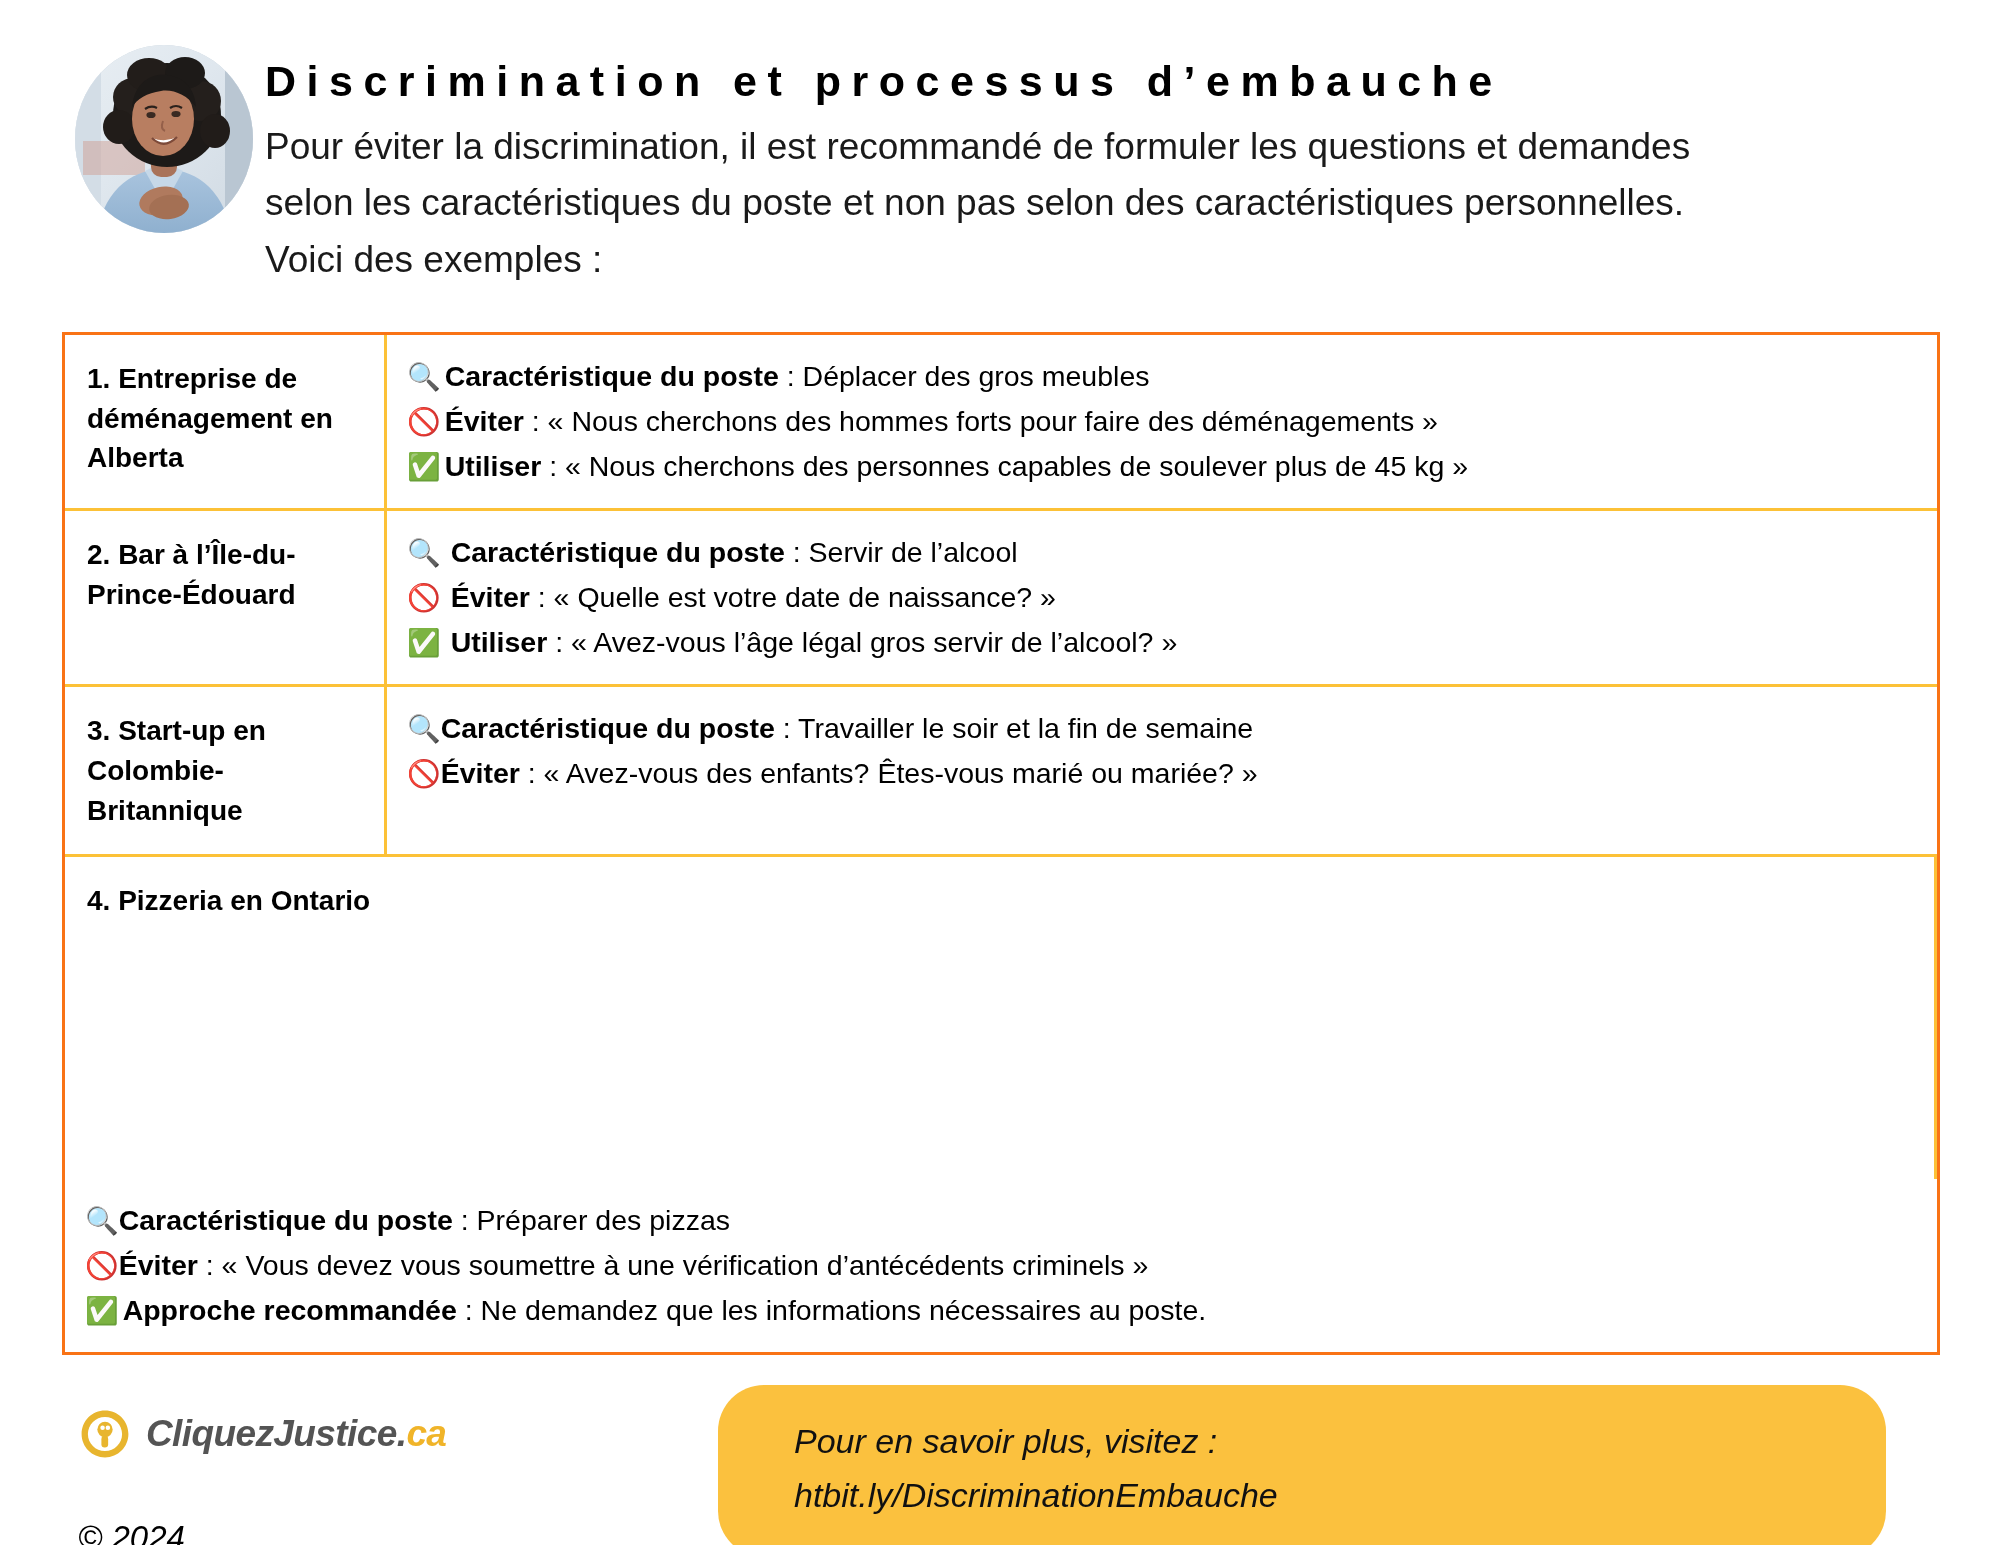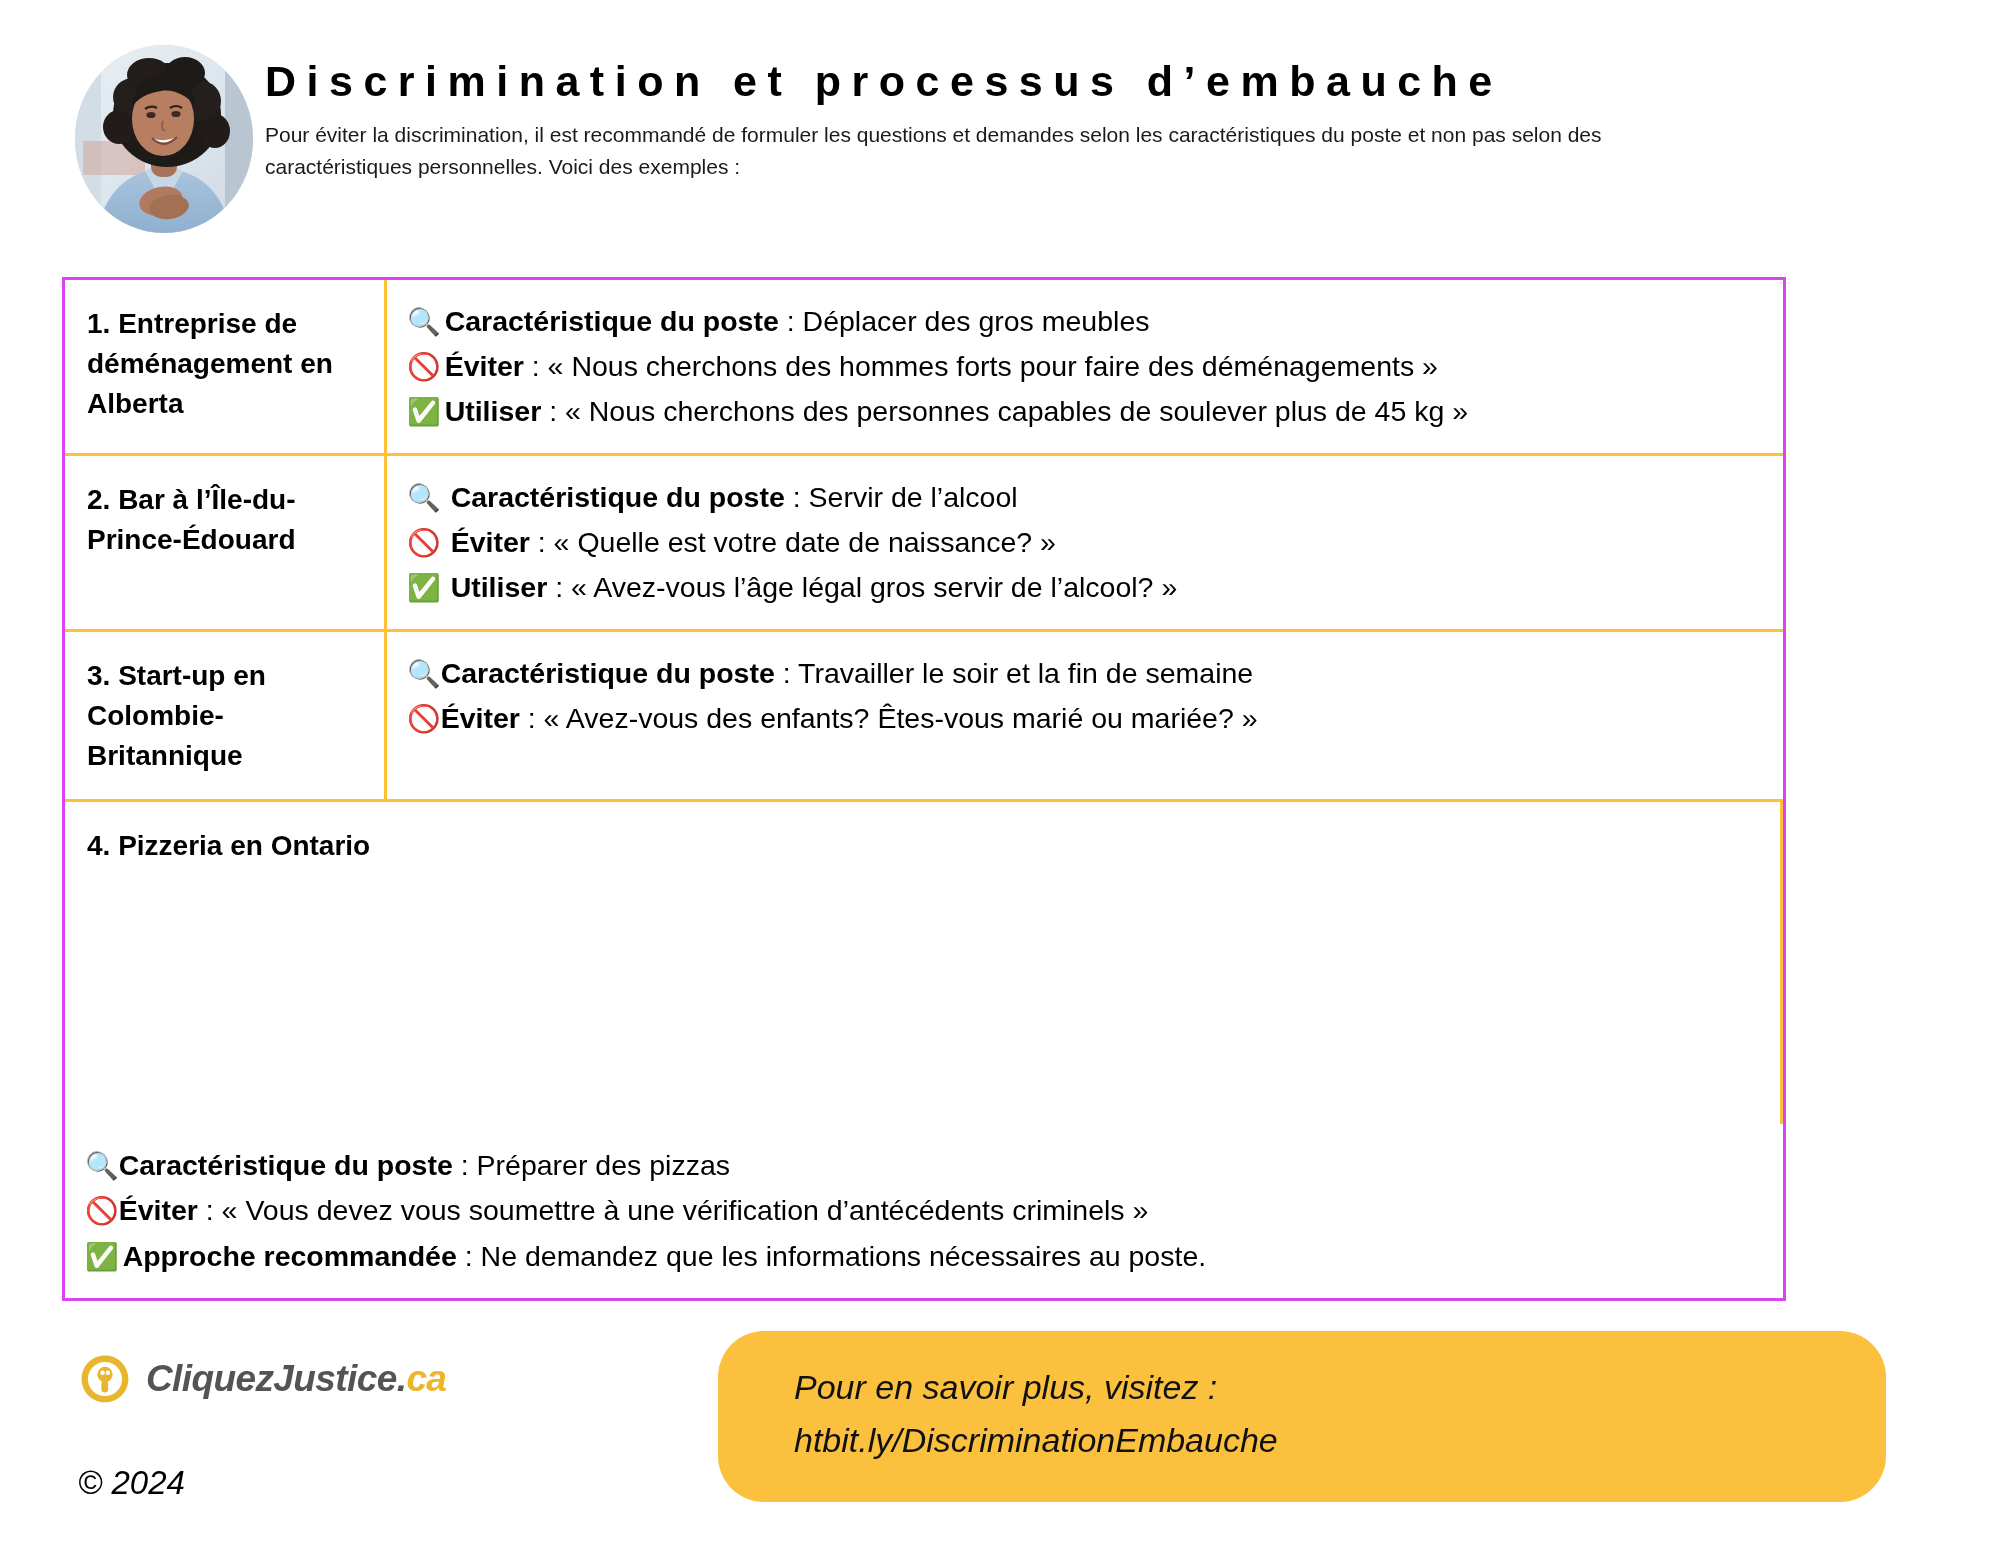--- a/index.html
+++ b/index.html
@@ -42,33 +42,33 @@
   .title {
     font-size: 43px;
     font-weight: 700;
     letter-spacing: 10.5px;
     line-height: 1.12;
     white-space: nowrap;
     margin: 0 0 14px 0;
     color: #000;
   }
   .intro {
-    font-size: 21px;
+    font-size: 37px;
     line-height: 1.52;
     margin: 0;
     color: #1a1a1a;
     max-width: 1440px;
   }
 
   
   .table {
     margin: 44px 60px 0 62px;
-    border: 3px solid #d946ef;
+    border: 3px solid #f97316;
     border-collapse: collapse;
-    width: 1724px;
+    width: 1878px;
   }
   .row {
     display: flex;
     border-bottom: 3px solid #fcc137;
   }
   .row:last-child { border-bottom: none; flex-direction: column; }
   .cell-label {
     flex: 0 0 322px;
     border-right: 3px solid #fcc137;
     padding: 24px 20px 24px 22px;

